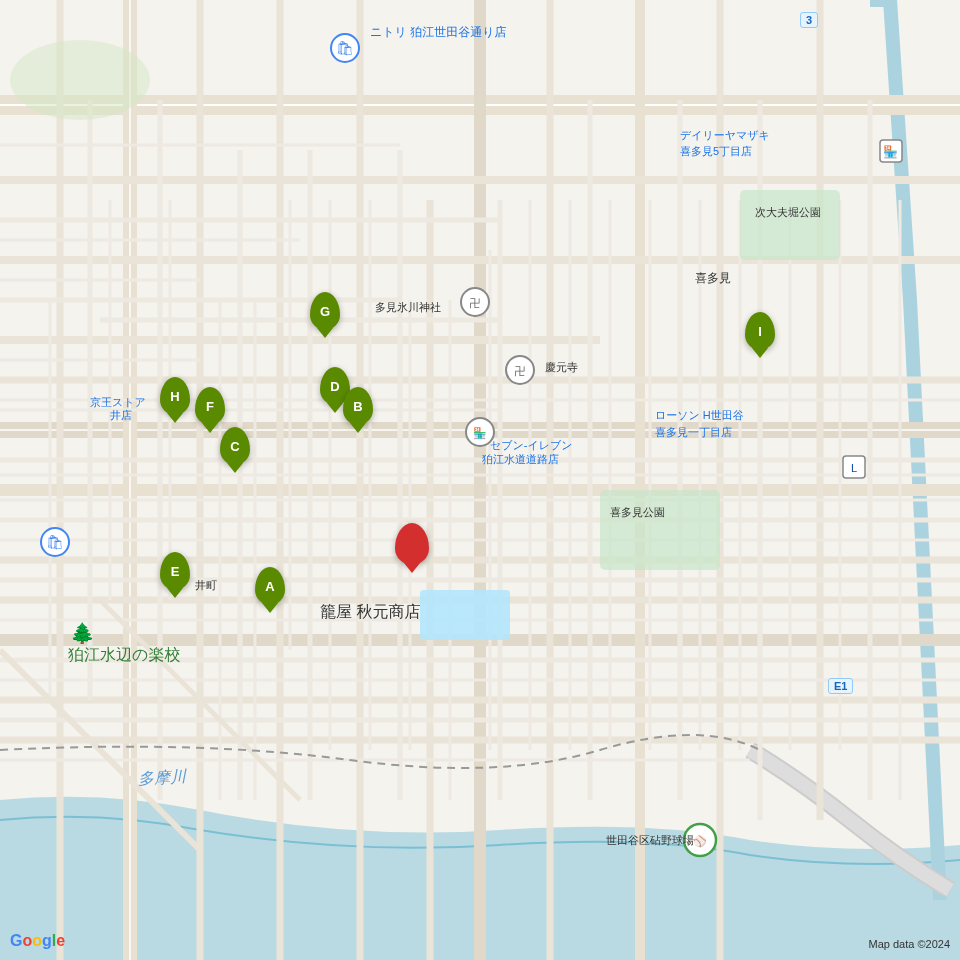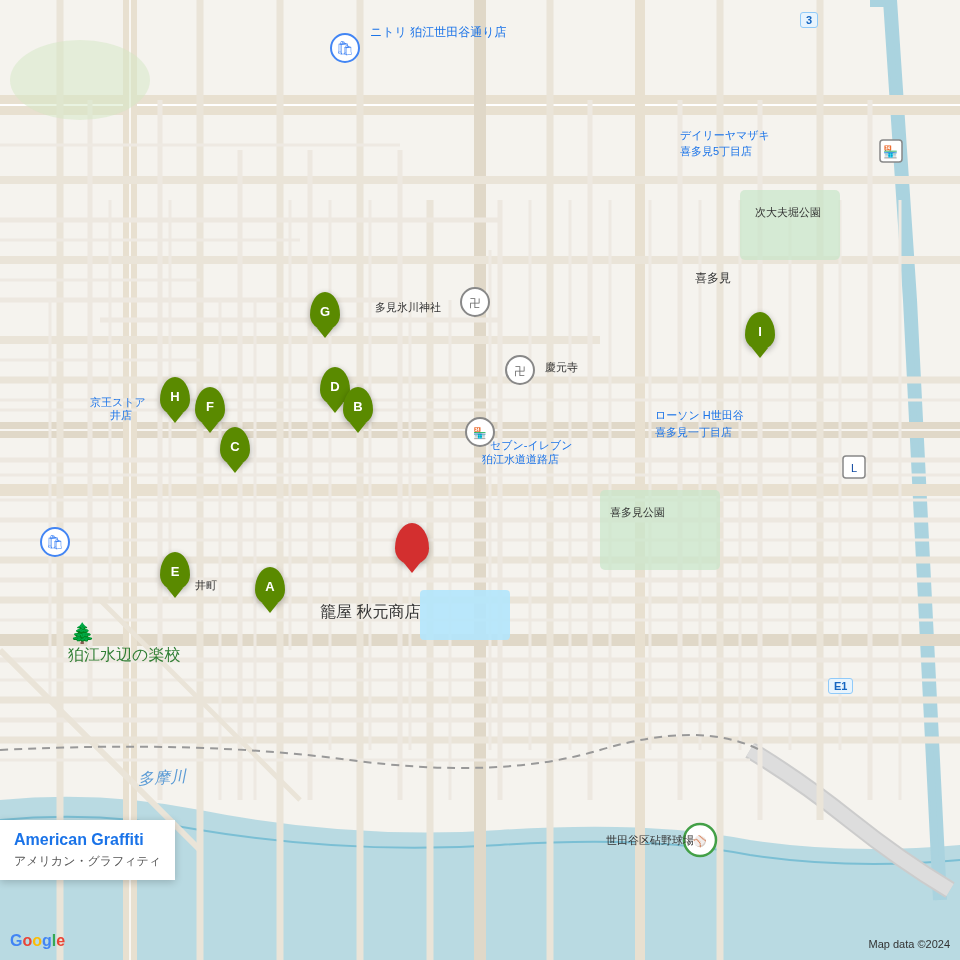--- a/index.html
+++ b/index.html
@@ -336,26 +336,20 @@
 
   <div style="position:absolute; left:90px; top:395px; font-size:11px; color:#1a73e8; pointer-events:none;">京王ストア</div>
   <div style="position:absolute; left:110px; top:408px; font-size:11px; color:#1a73e8; pointer-events:none;">井店</div>
 
   <div style="position:absolute; left:490px; top:438px; font-size:11px; color:#1a73e8; pointer-events:none;">セブン-イレブン</div>
   <div style="position:absolute; left:482px; top:452px; font-size:11px; color:#1a73e8; pointer-events:none;">狛江水道道路店</div>
 
   <div style="position:absolute; left:655px; top:408px; font-size:11px; color:#1a73e8; pointer-events:none;">ローソン H世田谷</div>
   <div style="position:absolute; left:655px; top:425px; font-size:11px; color:#1a73e8; pointer-events:none;">喜多見一丁目店</div>
 
-  <div class="info-card">
-    <div class="info-card-title">American Graffiti</div>
-    <div class="info-card-subtitle">
-      <span>アメリカン・グラフィティ</span>
-    </div>
-  </div>
 
   <div style="position:absolute; left:195px; top:578px; font-size:11px; color:#333; pointer-events:none;">井町</div>
 
   <div style="position:absolute; left:320px; top:568px; font-size:16px; color:#333; pointer-events:none;margin-top:34px;">籠屋 秋元商店</div>
 
   <div style="position:absolute; left:610px; top:505px; font-size:11px; color:#333; pointer-events:none;">喜多見公園</div>
 
   <div style="position:absolute; left:68px; top:645px; font-size:16px; color:#2e7d32; pointer-events:none;">狛江水辺の楽校</div>
 
   <div style="position:absolute; left:138px; top:768px; font-size:16px; color:#5b9bd5; font-style:italic; pointer-events:none; transform:rotate(-3deg);">多摩川</div>

